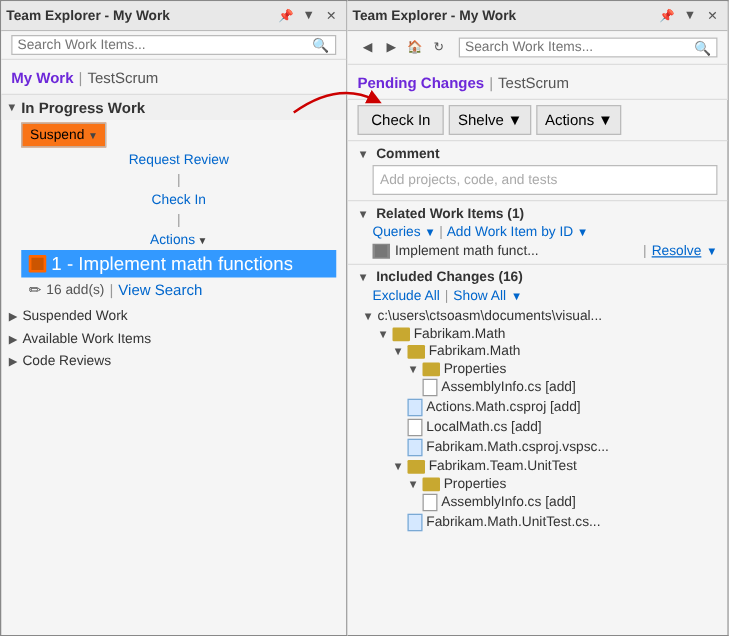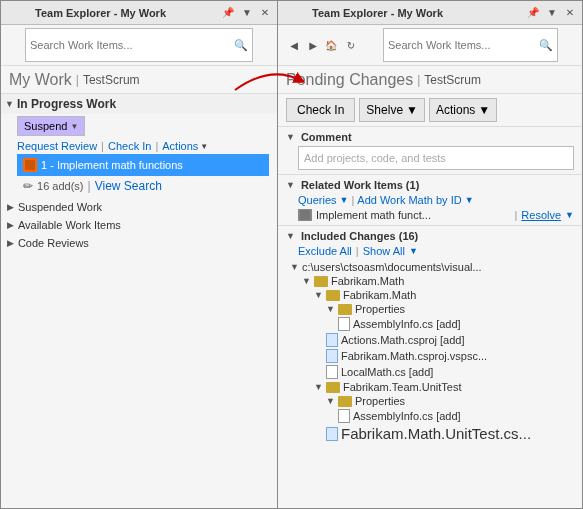--- a/index.html
+++ b/index.html
@@ -38,21 +38,20 @@
       padding: 3px 4px;
       height: 24px;
       gap: 3px;
     }
 
     .titlebar-title {
       font-size: 11px;
       font-weight: bold;
       color: #333;
       flex: 1;
-      margin-left: 30px;
     }
 
     .titlebar-icons {
       display: flex;
       gap: 2px;
       align-items: center;
     }
 
     .titlebar-icon {
       width: 16px;
@@ -63,23 +62,23 @@
       font-size: 10px;
       color: #555;
       cursor: pointer;
     }
 
     .search-bar {
       display: flex;
       align-items: center;
       background: white;
       border: 1px solid #bbb;
-      margin: 0 20px;
+      margin: 0 4px;
       padding: 1px 4px;
-      height: 34px;
+      height: 16px;
       flex: 1;
     }
 
     .search-bar input {
       border: none;
       outline: none;
       font-size: 11px;
       color: #999;
       width: 100%;
       background: transparent;
@@ -94,23 +93,23 @@
       padding: 4px 8px;
       border-bottom: 1px solid #ddd;
       background: #f5f5f5;
       display: flex;
       align-items: center;
       gap: 4px;
       height: 28px;
     }
 
     .panel-header-title {
-      font-size: 16px;
-      font-weight: normal;
-      color: #737373;
+      font-size: 12px;
+      font-weight: bold;
+      color: #6d28d9;
     }
 
     .panel-header-sep {
       color: #999;
       font-size: 12px;
     }
 
     .panel-header-sub {
       font-size: 12px;
       color: #555;
@@ -144,40 +143,41 @@
       color: #333;
     }
 
     .section-body {
       padding: 2px 8px 4px 16px;
     }
 
     .dropdown-btn {
       display: inline-flex;
       align-items: center;
-      background: #c4b5fd;
+      background: #f97316;
       border: 1px solid #bbb;
       padding: 1px 6px;
       font-size: 11px;
       cursor: pointer;
       gap: 3px;
       height: 20px;
     }
 
     .dropdown-arrow {
       font-size: 8px;
       color: #444;
     }
 
     .action-links {
       display: flex;
       align-items: center;
       margin-top: 4px;
       gap: 4px;
       font-size: 11px;
+      flex-direction: column;
     }
 
     .action-link {
       color: #0066cc;
       cursor: pointer;
       text-decoration: none;
     }
 
     .action-sep {
       color: #999;
@@ -209,21 +209,21 @@
       height: 14px;
       background: #ff6600;
       border-radius: 1px;
       flex-shrink: 0;
       display: flex;
       align-items: center;
       justify-content: center;
     }
 
     .work-item-text {
-      font-size: 11px;
+      font-size: 15px;
       white-space: nowrap;
       overflow: hidden;
     }
 
     .changes-row {
       display: flex;
       align-items: center;
       gap: 4px;
       padding: 1px 6px;
       margin-top: 2px;
@@ -566,21 +566,21 @@
 
       <div class="right-section">
         <div class="right-section-header">
           <span class="triangle">▼</span>
           <span class="right-section-title">Related Work Items (1)</span>
         </div>
         <div class="related-links">
           <span class="related-link">Queries</span>
           <span style="color:#0066cc; font-size:9px; cursor:pointer;">▼</span>
           <span style="color:#999; font-size:11px;">|</span>
-          <span class="related-link">Add Work Math by ID</span>
+          <span class="related-link">Add Work Item by ID</span>
           <span style="color:#0066cc; font-size:9px; cursor:pointer;">▼</span>
         </div>
         <div class="related-item-row">
           <div class="related-item-icon" style="background:#888; width:14px; height:12px; display:flex; align-items:center; justify-content:center;">
             <svg width="10" height="10">
                 <rect x="0" y="0" width="10" height="10" fill="#777"></rect>
               </svg>
           </div>
           <span class="related-item-text">Implement math funct...</span>
           <span style="color:#999; font-size:11px;">|</span>
@@ -623,44 +623,44 @@
             </div>
             <div style="display: flex; align-items: center; gap: 3px; padding: 1px 0px 1px 48px;">
               <div style="width: 12px; height: 14px; background: white; border: 1px solid rgb(153, 153, 153); flex-shrink: 0;"></div>
               <span style="font-size: 11px; color: rgb(51, 51, 51); cursor: pointer;">AssemblyInfo.cs [add]</span>
             </div>
             <div style="display: flex; align-items: center; gap: 3px; padding: 1px 0px 1px 36px;">
               <div style="width: 12px; height: 14px; background: rgb(213, 232, 255); border: 1px solid rgb(122, 169, 212); flex-shrink: 0;"></div>
               <span style="font-size: 11px; color: rgb(51, 51, 51); cursor: pointer;">Actions.Math.csproj [add]</span>
             </div>
             <div style="display: flex; align-items: center; gap: 3px; padding: 1px 0px 1px 36px;">
+              <div style="width: 12px; height: 14px; background: white; border: 1px solid rgb(153, 153, 153); flex-shrink: 0;"></div>
+              <span style="font-size: 11px; color: rgb(51, 51, 51); cursor: pointer;">LocalMath.cs [add]</span>
+            </div>
+            <div style="display: flex; align-items: center; gap: 3px; padding: 1px 0px 1px 36px;">
               <div style="width: 12px; height: 14px; background: rgb(213, 232, 255); border: 1px solid rgb(122, 169, 212); flex-shrink: 0;"></div>
               <span style="font-size: 11px; color: rgb(51, 51, 51); cursor: pointer;">Fabrikam.Math.csproj.vspsc...</span>
-            </div>
-            <div style="display: flex; align-items: center; gap: 3px; padding: 1px 0px 1px 36px;">
-              <div style="width: 12px; height: 14px; background: white; border: 1px solid rgb(153, 153, 153); flex-shrink: 0;"></div>
-              <span style="font-size: 11px; color: rgb(51, 51, 51); cursor: pointer;">LocalMath.cs [add]</span>
             </div>
             <div style="display: flex; align-items: center; gap: 3px; padding: 1px 0px 1px 24px;">
               <span style="font-size: 9px; color: rgb(85, 85, 85);">▼</span>
               <div style="width: 14px; height: 11px; background: rgb(200, 168, 48); flex-shrink: 0; border-radius: 1px;"></div>
               <span style="font-size: 11px; color: rgb(51, 51, 51);">Fabrikam.Team.UnitTest</span>
             </div>
             <div style="display: flex; align-items: center; gap: 3px; padding: 1px 0px 1px 36px;">
               <span style="font-size: 9px; color: rgb(85, 85, 85);">▼</span>
               <div style="width: 14px; height: 11px; background: rgb(200, 168, 48); flex-shrink: 0; border-radius: 1px;"></div>
               <span style="font-size: 11px; color: rgb(51, 51, 51);">Properties</span>
             </div>
             <div style="display: flex; align-items: center; gap: 3px; padding: 1px 0px 1px 48px;">
               <div style="width: 12px; height: 14px; background: white; border: 1px solid rgb(153, 153, 153); flex-shrink: 0;"></div>
               <span style="font-size: 11px; color: rgb(51, 51, 51); cursor: pointer;">AssemblyInfo.cs [add]</span>
             </div>
             <div style="display: flex; align-items: center; gap: 3px; padding: 1px 0px 1px 36px;">
               <div style="width: 12px; height: 14px; background: rgb(213, 232, 255); border: 1px solid rgb(122, 169, 212); flex-shrink: 0;"></div>
-              <span style="font-size: 15px; color: rgb(51, 51, 51); cursor: pointer;">Fabrikam.Math.UnitTest.cs...</span>
+              <span style="font-size: 11px; color: rgb(51, 51, 51); cursor: pointer;">Fabrikam.Math.UnitTest.cs...</span>
             </div>
           </div>
       </div>
 
     </div>
   </div>
 
 </div>
 
 </body></html>

